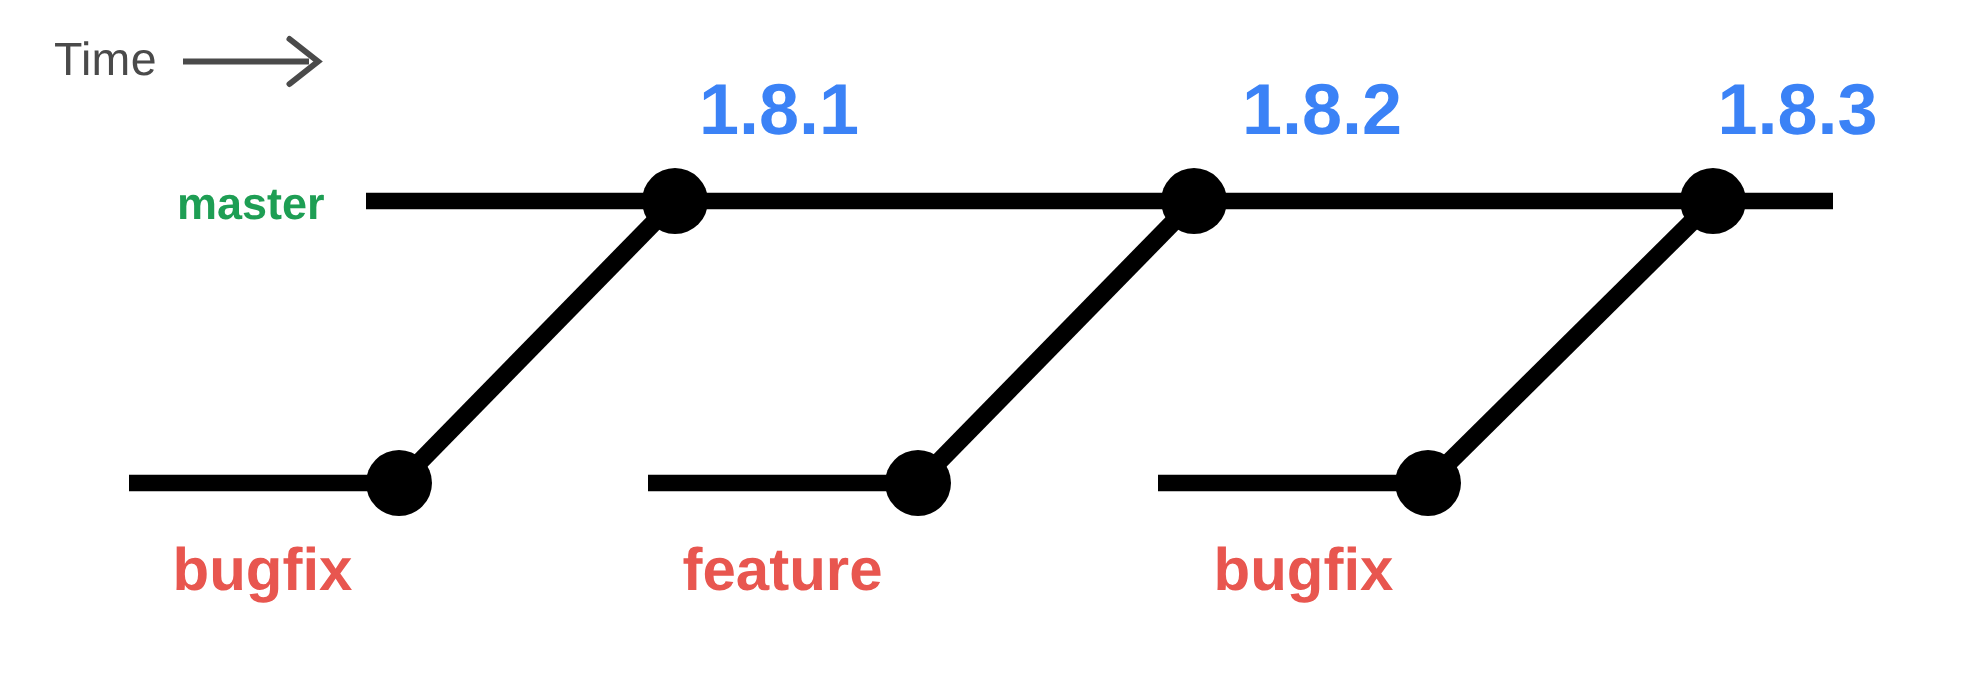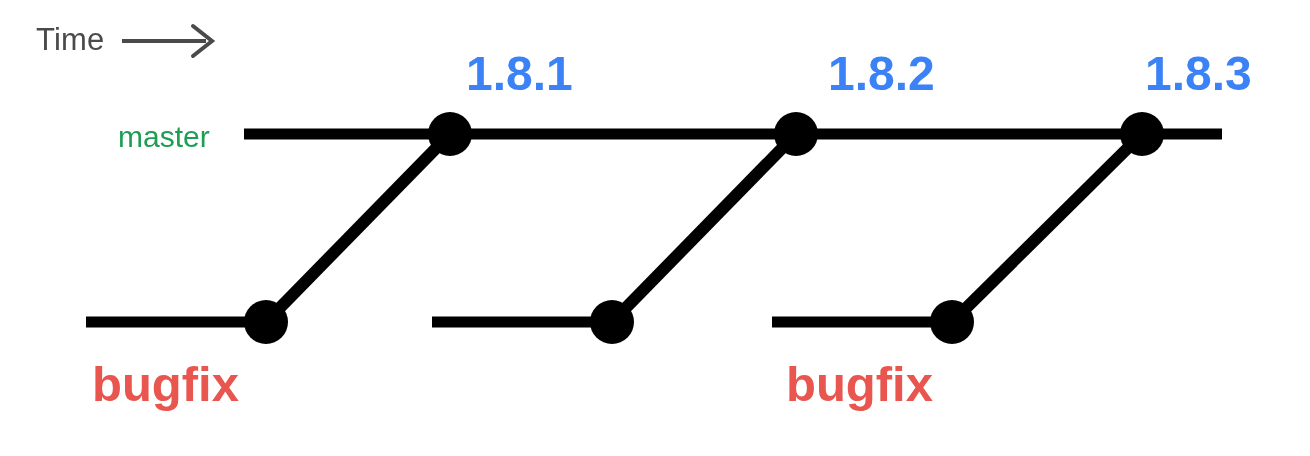--- a/index.html
+++ b/index.html
@@ -30,28 +30,29 @@
     line-height: 1;
   }
   .time-label {
     font-size: 31px;
     font-weight: 400;
     color: #4a4a4a;
     letter-spacing: 0.2px;
   }
   .branch-label {
     font-size: 30px;
-    font-weight: normal;
+    font-weight: bold;
     text-align: right;
   }
   .master-label { color: #1e9e54; }
   .bottom-label {
-    font-size: 49px;
+    font-size: 40px;
     font-weight: bold;
     color: #e8564f;
+    margin-left: 23px;
   }
   .version-label {
     font-size: 48px;
     font-weight: bold;
     color: #3b82f6;
   }
 </style>
 </head>
 <body>
 
@@ -91,15 +92,16 @@
 
   <div class="lbl time-label" style="left: 36px; top: 24px; color: rgb(74, 74, 74);">Time</div>
 
   <div class="lbl branch-label master-label" style="left: 118px; top: 122px; color: rgb(30, 158, 84);">master</div>
 
   <div class="lbl version-label" style="left: 466px; top: 50px; color: rgb(59, 130, 246);">1.8.1</div>
   <div class="lbl version-label" style="left: 828px; top: 50px; color: rgb(59, 130, 246);">1.8.2</div>
   <div class="lbl version-label" style="left: 1145px; top: 50px; color: rgb(59, 130, 246);">1.8.3</div>
 
   <div class="lbl bottom-label" style="left: 92px; top: 360px; color: rgb(232, 86, 79);">bugfix</div>
+  <div class="lbl bottom-label" style="left: 432px; top: 360px; color: rgb(232, 86, 79);">feature</div>
   <div class="lbl bottom-label" style="left: 786px; top: 360px; color: rgb(232, 86, 79);">bugfix</div>
 
 </div>
 
 </body></html>

